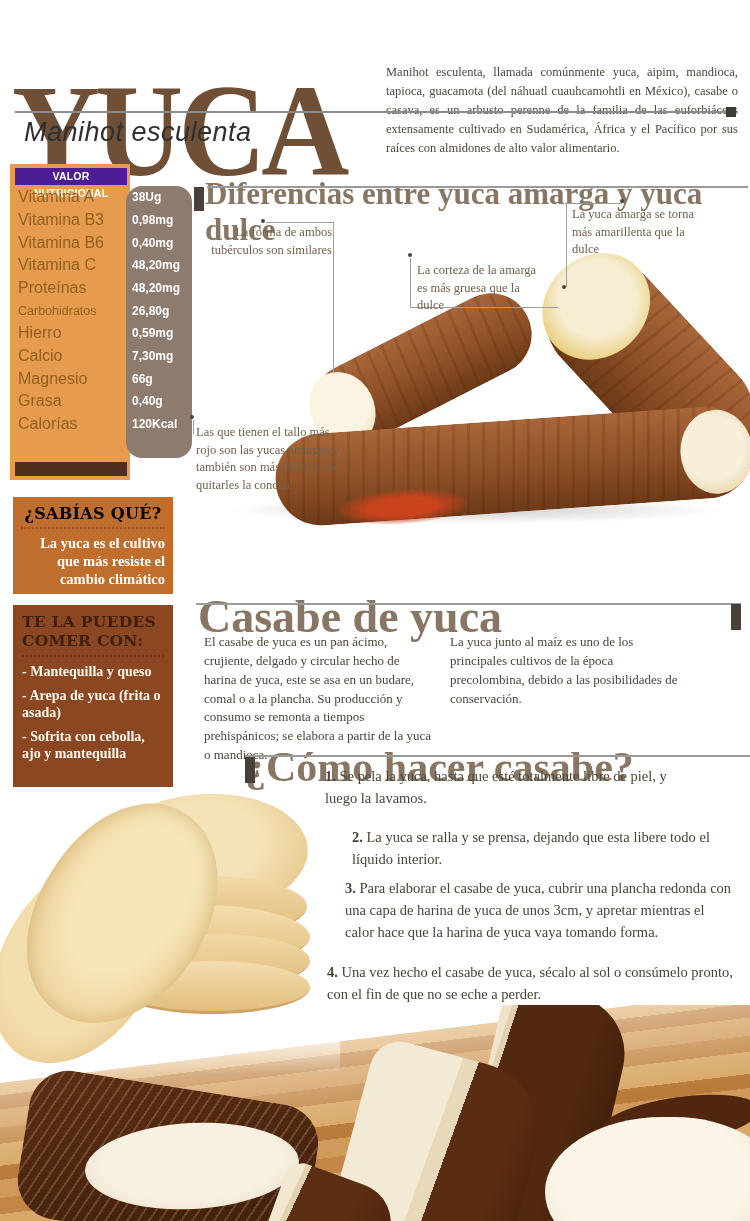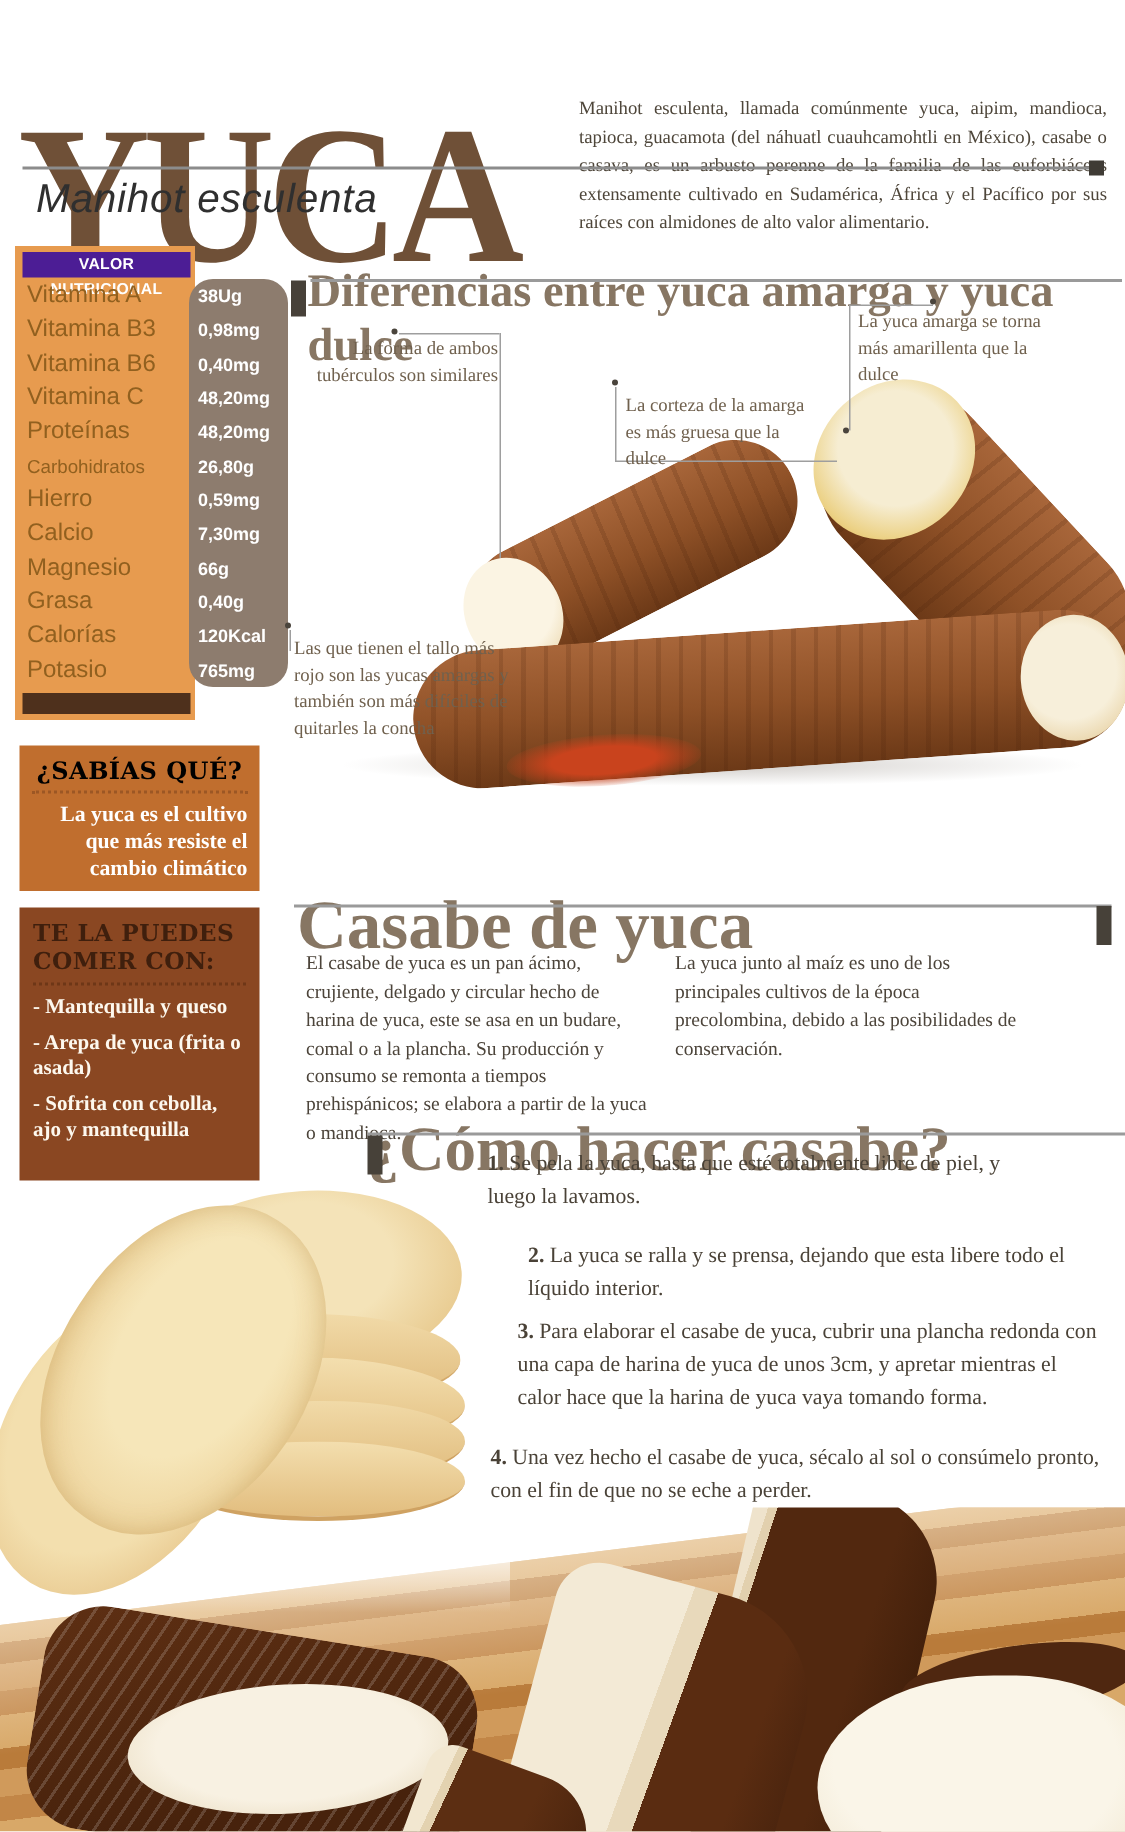--- a/index.html
+++ b/index.html
@@ -200,24 +200,20 @@
           <span class="nut-value">66g</span>
         </div>
       <div class="nut-row">
           <span class="nut-label">Grasa</span>
           <span class="nut-value">0,40g</span>
         </div>
       <div class="nut-row">
           <span class="nut-label">Calorías</span>
           <span class="nut-value">120Kcal</span>
         </div>
-      <div class="nut-row">
-          <span class="nut-label">Potasio</span>
-          <span class="nut-value">765mg</span>
-        </div>
     </div>
     <div class="nut-footer"></div>
   </div>
 
   <div class="sabias">
     <div class="sabias-title">¿SABÍAS QUÉ?</div>
     <p class="sabias-text">La yuca es el cultivo que más resiste el cambio climático</p>
   </div>
 
   <div class="comer">

